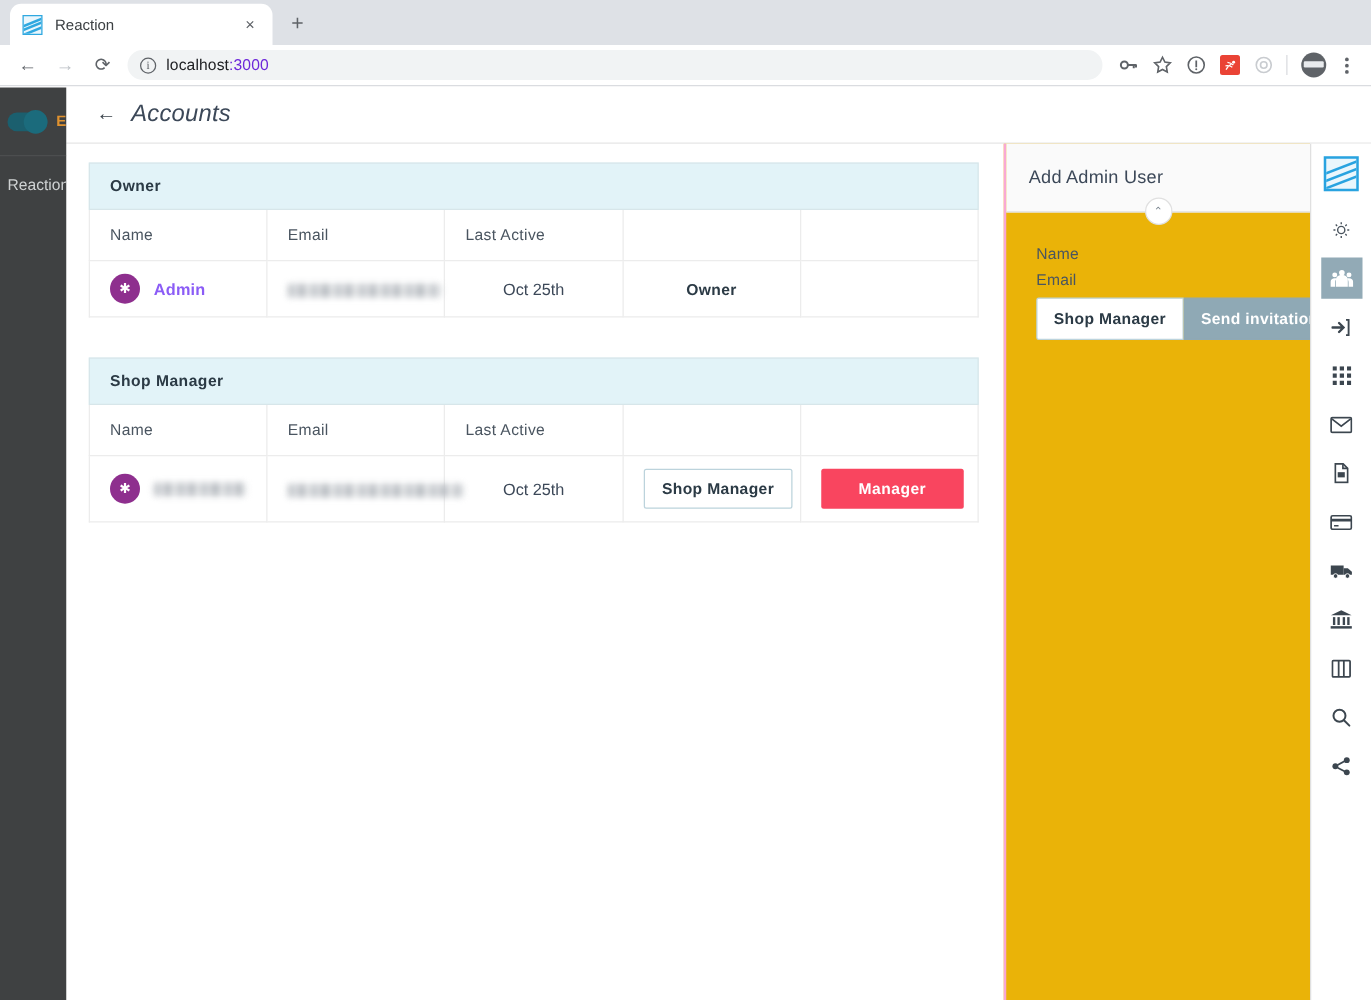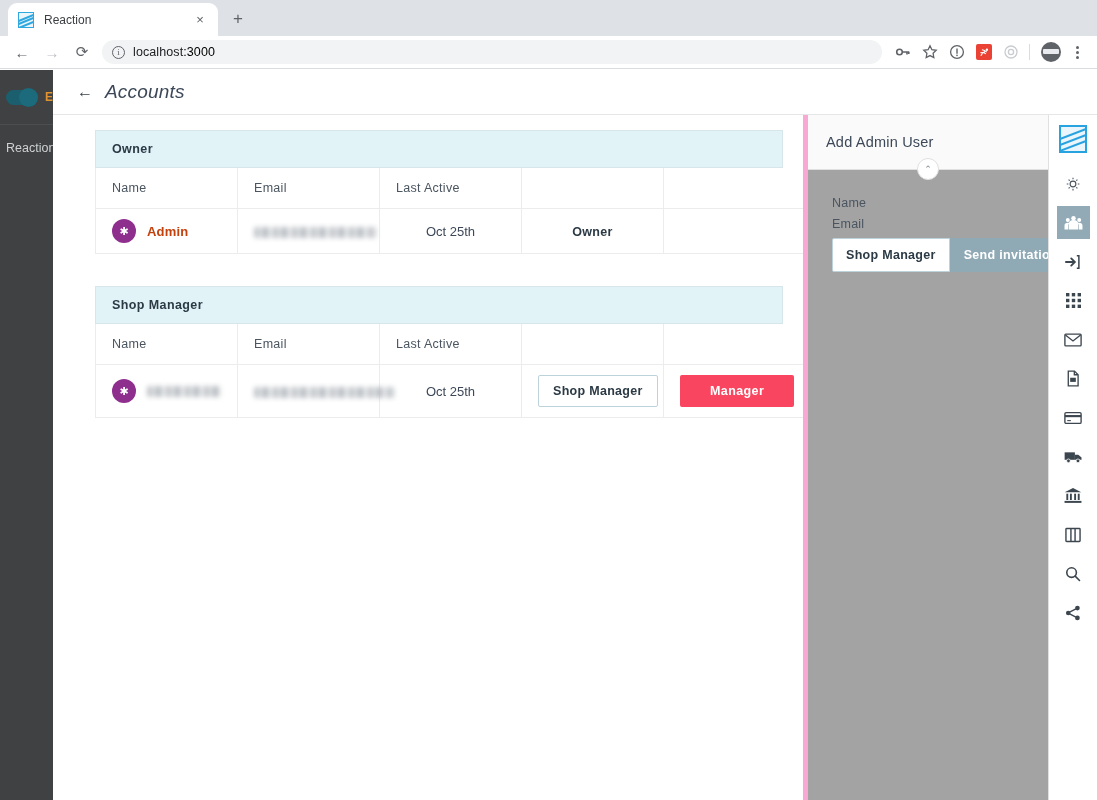--- a/index.html
+++ b/index.html
@@ -96,21 +96,21 @@
   .omni-info {
     width: 13px; height: 13px;
     border: 1.2px solid #5f6368;
     border-radius: 50%;
     display: flex; align-items: center; justify-content: center;
     font-size: 9px; color: #5f6368;
     margin-right: 8px;
     font-family: "Liberation Serif", serif;
   }
   .omni-url { font-size: 12.5px; color: #202124; letter-spacing: .1px; }
-  .omni-url .dim { color: #000000; }
+  .omni-url .dim { color: #6d28d9; }
 
   .tb-icon {
     width: 24px; height: 24px;
     display: flex; align-items: center; justify-content: center;
     margin-left: 3px;
     color: #5f6368;
   }
   .ext-red {
     width: 16px; height: 16px;
     background: #ea4335;
@@ -221,34 +221,34 @@
     line-height: 1;
   }
   .page-title {
     font-size: 19px;
     color: #3c4858;
     font-weight: normal;
     letter-spacing: .2px;
     font-style: italic;
   }
 
-  .content-row { flex: 1; display: flex; min-height: 0; padding-left: 24px; }
+  .content-row { flex: 1; display: flex; min-height: 0; }
 
   .content-left {
     flex: 1;
     padding: 15px 20px 0 18px;
     min-width: 0;
   }
   .content-right {
     width: 245px;
     flex: 0 0 245px;
-    border-left: 5px solid #f9a8d4;
+    border-left: 2px solid #f9a8d4;
     display: flex;
     flex-direction: column;
-    background: #a3a3a3;
+    background: #eab308;
   }
 
   
   .card { margin-bottom: 32px; }
   .card-header {
     background: #e2f3f8;
     border: 1px solid #d7e6ea;
     padding: 11px 16px;
     font-size: 12.5px;
     font-weight: bold;
@@ -296,21 +296,21 @@
     display: flex; align-items: center; justify-content: center;
   }
   .avatar span {
     color: #fff;
     font-size: 11px;
     line-height: 1;
   }
   .name-text {
     font-size: 13px;
     font-weight: bold;
-    color: #c2410c;
+    color: #8b5cf6;
     letter-spacing: .2px;
   }
   .center { text-align: center; }
   .role-text { font-weight: bold; font-size: 12.5px; color: #2b3a45; letter-spacing: .3px; }
 
   .blur {
     display: inline-block;
     height: 11px;
     border-radius: 2px;
     background: repeating-linear-gradient(

